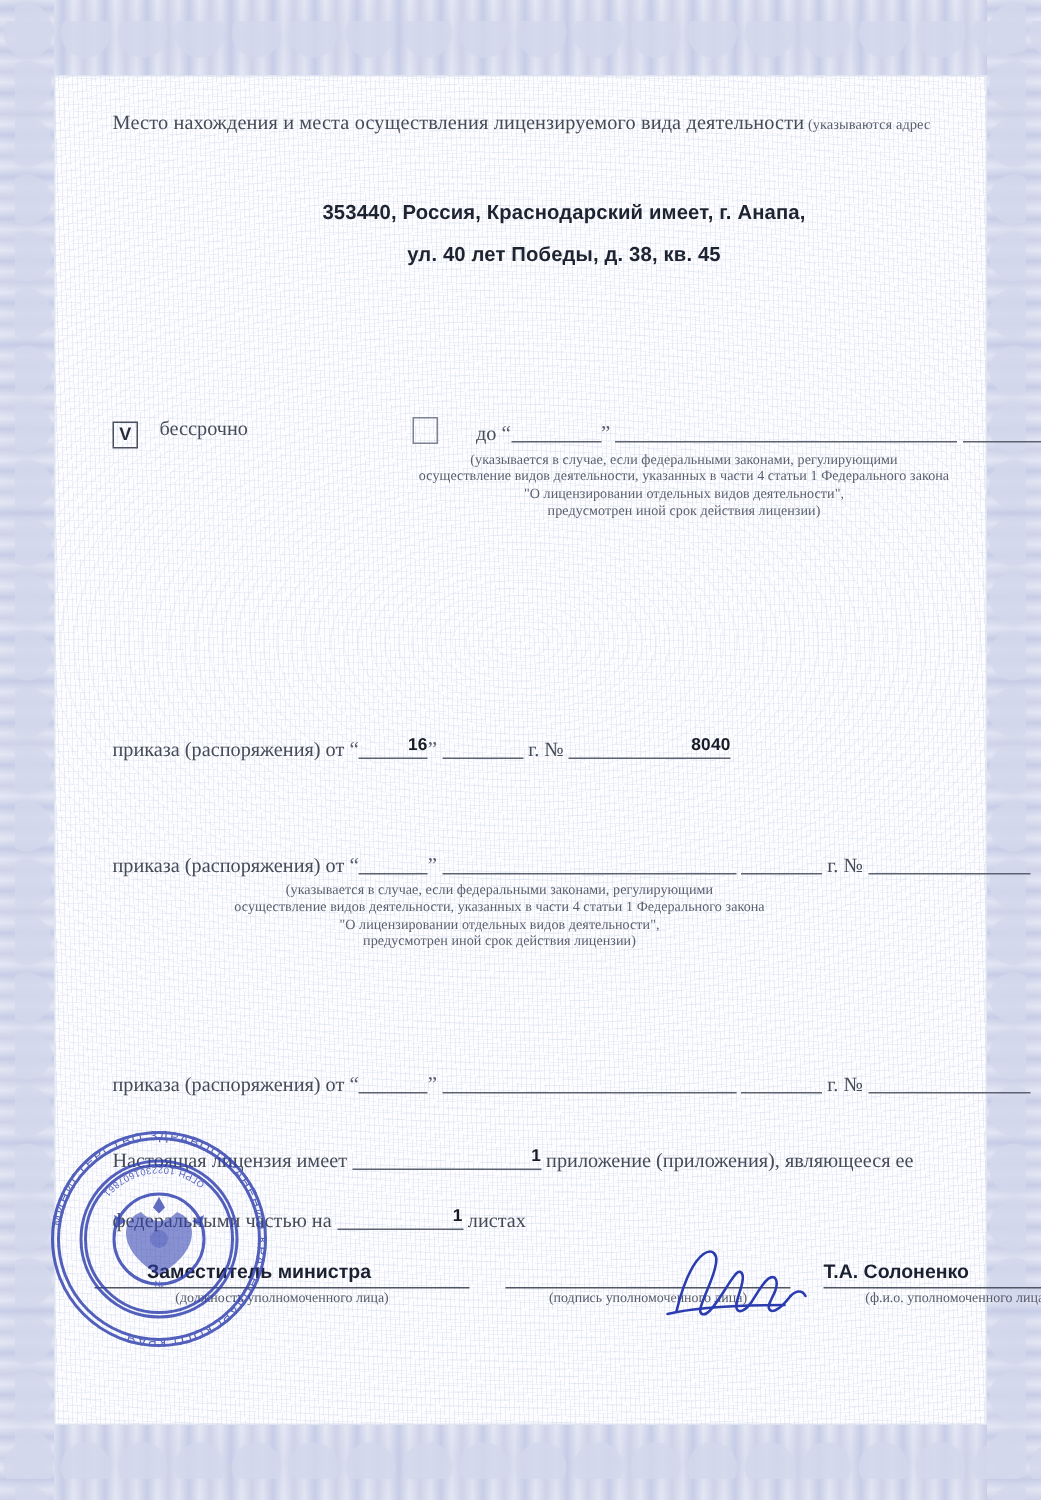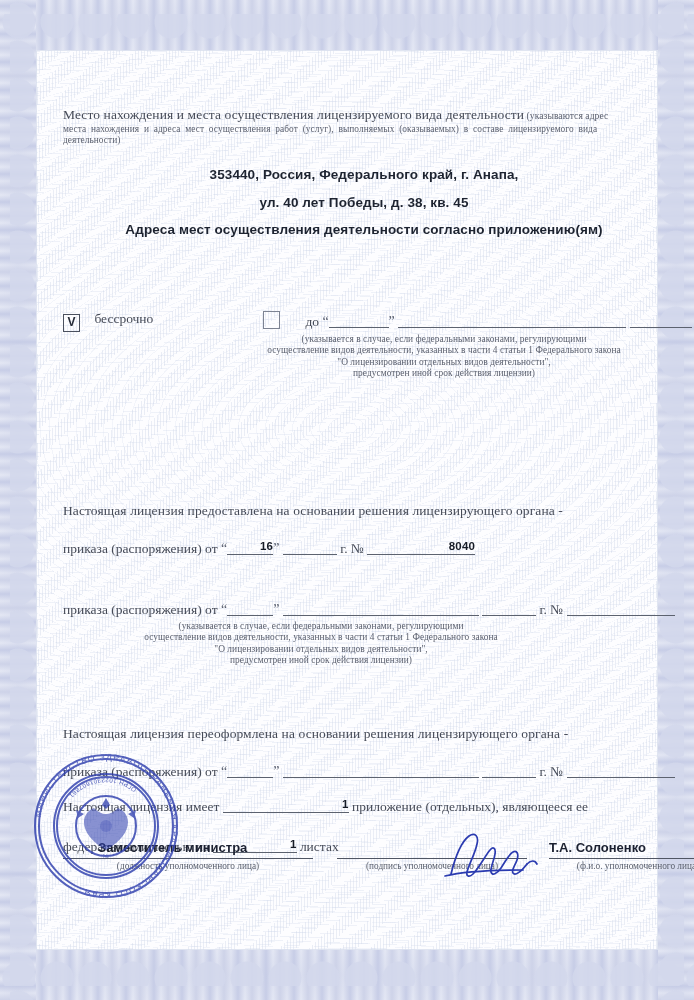--- a/index.html
+++ b/index.html
@@ -121,21 +121,21 @@
 
   
   #content {
     position: absolute;
     left: 63px;
     top: 74px;
     width: 602px;
     height: 860px;
   }
 
-  .blk { position: absolute; left: 0; margin-top: 33px; }
+  .blk { position: absolute; left: 12px; }
 
   .lead {
     font-size: 13.5px;
     line-height: 1.16;
     color: #454a57;
     letter-spacing: .1px;
   }
   .tiny {
     font-size: 9.4px;
     line-height: 1.22;
@@ -261,26 +261,24 @@
   <div class="scallop sc-bottom"></div>
   <div class="scallop sc-left"></div>
   <div class="scallop sc-right"></div>
 
   <div id="paper"></div>
 
   <div id="content">
 
     <div class="blk" style="top:0; width:602px;">
       <div class="lead"><span>Место нахождения и места осуществления лицензируемого вида деятельности</span><span class="tiny" style="font-size:9.6px;"> (указываются адрес</span></div>
-      <div class="tiny" style="margin-top:1px; width:600px;">места&nbsp; нахождения&nbsp; и&nbsp; адреса&nbsp; мест&nbsp; осуществления&nbsp; работ&nbsp; (услуг),&nbsp; выполняемых&nbsp; (оказываемых)&nbsp; в&nbsp; составе&nbsp; лицензируемого&nbsp; вида<br>деятельности)</div>
-    </div>
-
-    <div class="blk addr" style="top:60px;">353440, Россия, Федерального край, г. Анапа,</div>
+    </div>
+
+    <div class="blk addr" style="top:60px;">353440, Россия, Краснодарский имеет, г. Анапа,</div>
     <div class="blk addr" style="top:88px;">ул. 40 лет Победы, д. 38, кв. 45</div>
-    <div class="blk addr" style="top:115px;">Адреса мест осуществления деятельности согласно приложению(ям)</div>
 
     <div class="blk" style="top:204px;">
 
       <div style="position:absolute; left:0; top:0;" class="frow">
         <span class="cbox">V</span>
         <span style="margin-left:11px;text-align:right;">бессрочно</span>
       </div>
 
       <div style="position:absolute; left:200px; top:0; width:402px;">
         <div class="frow" style="white-space:nowrap;">
@@ -294,21 +292,20 @@
         <div class="tiny tiny-c" style="margin-top:4px; width:390px; margin-left:-14px;">
           <div>(указывается в случае, если федеральными законами, регулирующими</div>
           <div>осуществление видов деятельности, указанных в части 4 статьи 1 Федерального закона</div>
           <div>"О лицензировании отдельных видов деятельности",</div>
           <div>предусмотрен иной срок действия лицензии)</div>
         </div>
       </div>
     </div>
 
     <div class="blk" style="top:396px; width:602px;">
-      <div class="lead">Настоящая лицензия предоставлена на основании решения лицензирующего органа -</div>
       <div class="frow" style="margin-top:20px;">
         <span>приказа (распоряжения) от</span>
         <span class="q">“</span><span class="fill f-day"><span class="val">16</span></span><span class="q">”</span>
         <span class="fill f-yr"><span class="val"></span></span>
         <span>г. №</span>
         <span class="fill f-num"><span class="val">8040</span></span>
       </div>
     </div>
 
     <div class="blk" style="top:473px; width:602px;">
@@ -324,36 +321,35 @@
 
       <div class="tiny tiny-c" style="margin-top:3px; width:400px; margin-left:58px;">
         <div>(указывается в случае, если федеральными законами, регулирующими</div>
         <div>осуществление видов деятельности, указанных в части 4 статьи 1 Федерального закона</div>
         <div>"О лицензировании отдельных видов деятельности",</div>
         <div>предусмотрен иной срок действия лицензии)</div>
       </div>
     </div>
 
     <div class="blk" style="top:619px; width:602px;">
-      <div class="lead">Настоящая лицензия переоформлена на основании решения лицензирующего органа -</div>
       <div class="frow" style="margin-top:20px;">
         <span>приказа (распоряжения) от</span>
         <span class="q">“</span><span class="fill f-day"><span class="val"></span></span><span class="q">”</span>
         <span class="fill f-mon"><span class="val"></span></span>
         <span class="fill f-yr"><span class="val"></span></span>
         <span>г. №</span>
         <span class="fill f-num"><span class="val"></span></span>
       </div>
     </div>
 
     <div class="blk" style="top:690px; width:602px;">
       <div class="frow">
         <span>Настоящая лицензия имеет</span>
         <span class="fill f-app"><span class="val">1</span></span>
-        <span>приложение (отдельных), являющееся ее</span>
+        <span>приложение (приложения), являющееся ее</span>
       </div>
       <div class="frow" style="margin-top:22px;">
         <span>федеральными частью на</span>
         <span class="fill f-shts"><span class="val">1</span></span>
         <span>листах</span>
       </div>
     </div>
 
     <div id="sig-block">
 

